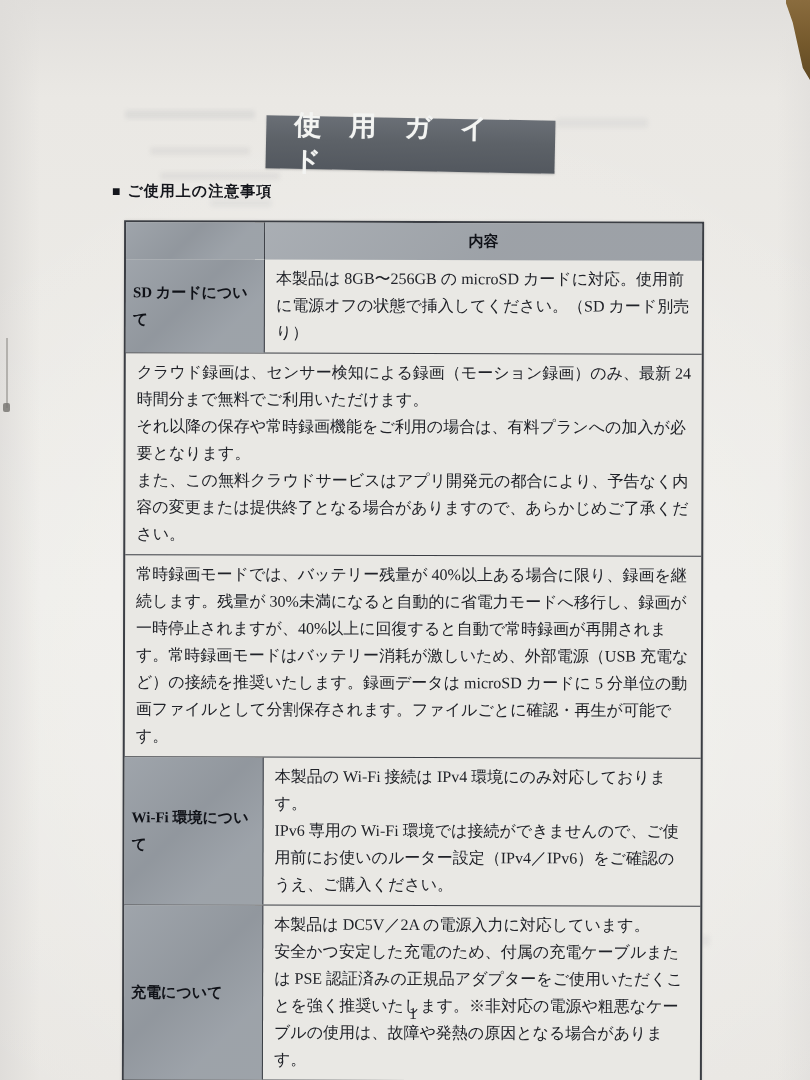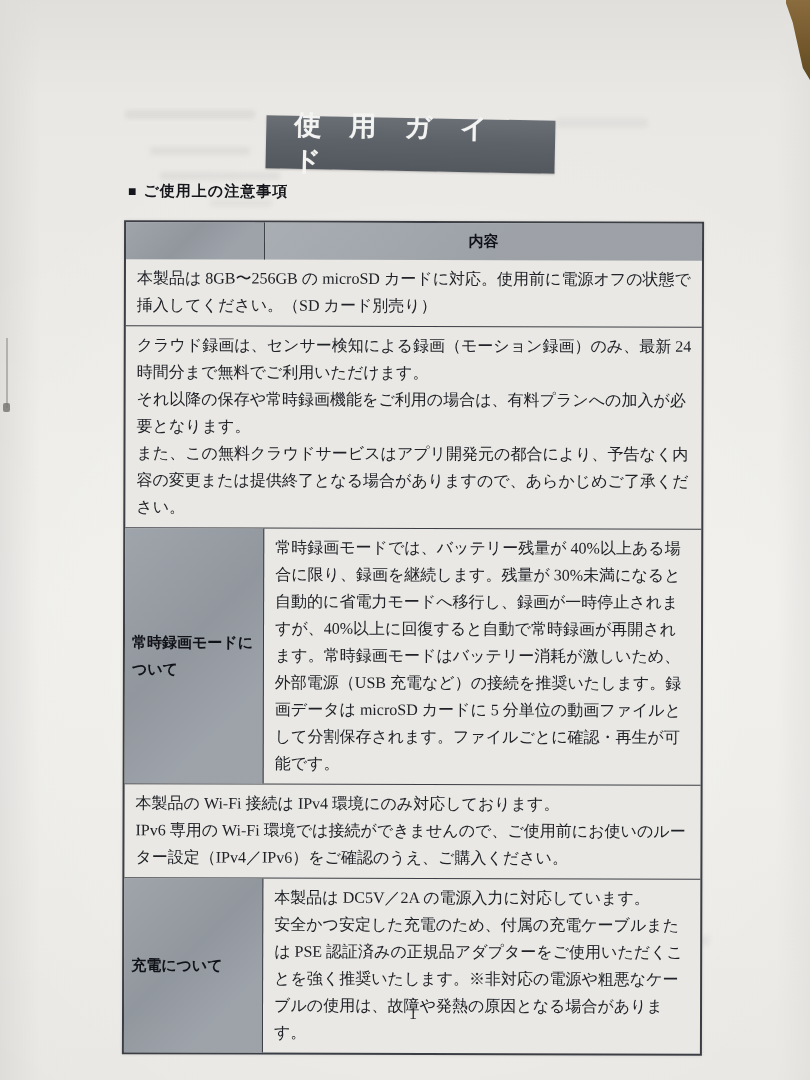--- a/index.html
+++ b/index.html
@@ -49,21 +49,21 @@
   .title-box{
     position:absolute;left:266px;top:118px;width:289px;height:53px;
     background:linear-gradient(180deg,#6a6f76 0%, var(--title-bar-bg) 45%, #53585f 100%);
     color:#f3f4f2;display:flex;align-items:center;justify-content:center;
     font-size:27px;font-weight:bold;letter-spacing:28px;padding-left:28px;
     transform:rotate(1.1deg);box-shadow:0 1px 2px rgba(60,60,60,.25);
     text-shadow:0 0 1px rgba(255,255,255,.4);
   }
   
   .section-heading{
-    position:absolute;left:128px;top:182px;font-size:15px;font-weight:bold;
+    position:absolute;left:112px;top:182px;font-size:15px;font-weight:bold;
     letter-spacing:1px;color:#14161c;transform:rotate(.25deg);
   }
   .section-heading .bullet{margin-right:6px;font-size:14px;}
   
   .utable{
     position:absolute;left:123px;top:221px;width:580px;
     border:2px solid var(--table-border);
     background:#e9e8e4;
     transform:rotate(.15deg);
     box-shadow:0 0 3px rgba(90,90,90,.18);
@@ -126,41 +126,42 @@
     <span class="bullet">■</span><span>ご使用上の注意事項</span>
   </div>
 
   <div class="utable">
     <div class="trow header-row">
       <div class="cell label-cell"></div>
       <div class="cell content-cell">内容</div>
     </div>
     <div>
     <div class="trow">
+      <div class="cell label-cell">SD カードについて</div>
       <div class="cell content-cell">
             <div class="para">本製品は 8GB〜256GB の microSD カードに対応。使用前に電源オフの状態で挿入してください。（SD カード別売り）</div>
           </div>
     </div>
 
     <div class="trow">
       <div class="cell content-cell">
             <div class="para">クラウド録画は、センサー検知による録画（モーション録画）のみ、最新 24 時間分まで無料でご利用いただけます。</div>
             <div class="para">それ以降の保存や常時録画機能をご利用の場合は、有料プランへの加入が必要となります。</div>
             <div class="para">また、この無料クラウドサービスはアプリ開発元の都合により、予告なく内容の変更または提供終了となる場合がありますので、あらかじめご了承ください。</div>
           </div>
     </div>
 
     <div class="trow">
-      <div class="cell label-cell">常時録画モードについて</div>
       <div class="cell content-cell">
             <div class="para">常時録画モードでは、バッテリー残量が 40%以上ある場合に限り、録画を継続します。残量が 30%未満になると自動的に省電力モードへ移行し、録画が一時停止されますが、40%以上に回復すると自動で常時録画が再開されます。常時録画モードはバッテリー消耗が激しいため、外部電源（USB 充電など）の接続を推奨いたします。録画データは microSD カードに 5 分単位の動画ファイルとして分割保存されます。ファイルごとに確認・再生が可能です。</div>
           </div>
     </div>
 
     <div class="trow">
+      <div class="cell label-cell">Wi-Fi 環境について</div>
       <div class="cell content-cell">
             <div class="para">本製品の Wi-Fi 接続は IPv4 環境にのみ対応しております。</div>
             <div class="para">IPv6 専用の Wi-Fi 環境では接続ができませんので、ご使用前にお使いのルーター設定（IPv4／IPv6）をご確認のうえ、ご購入ください。</div>
           </div>
     </div>
 
     <div class="trow">
       <div class="cell label-cell">充電について</div>
       <div class="cell content-cell">
             <div class="para">本製品は DC5V／2A の電源入力に対応しています。</div>

